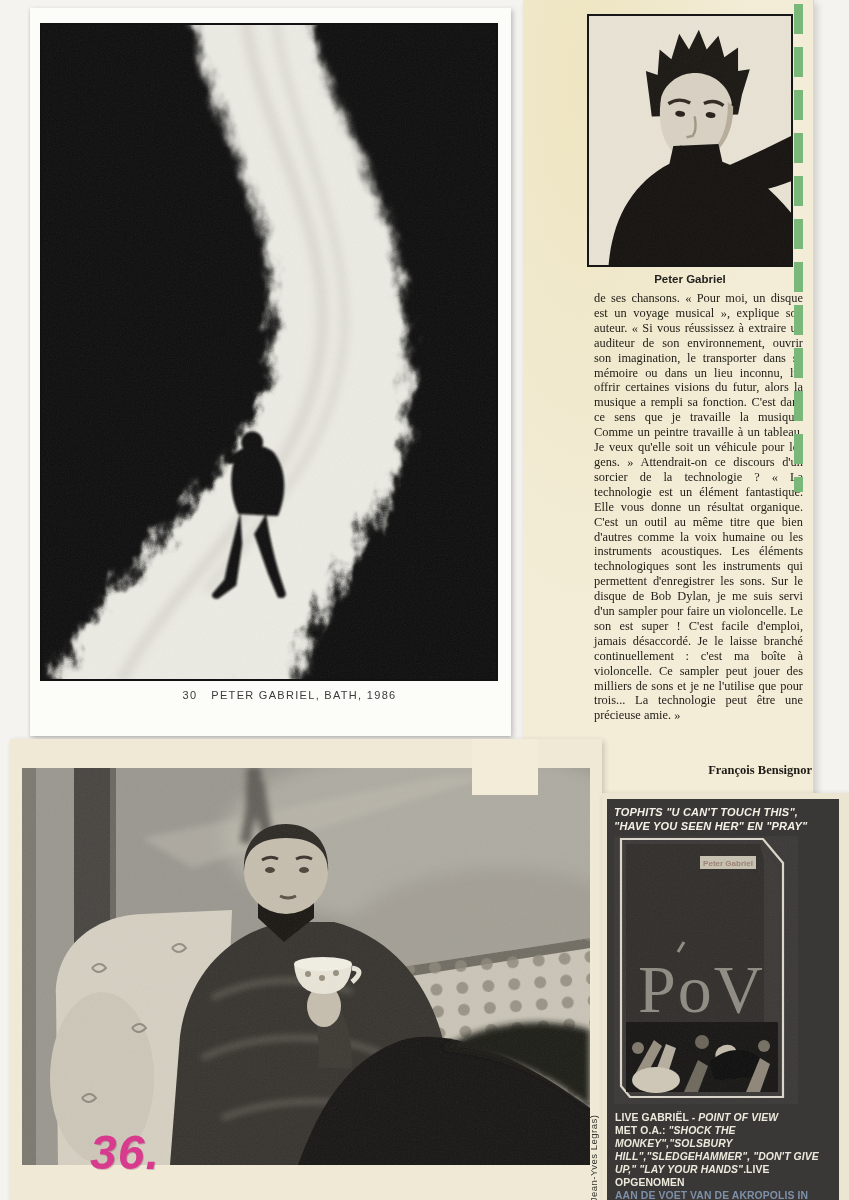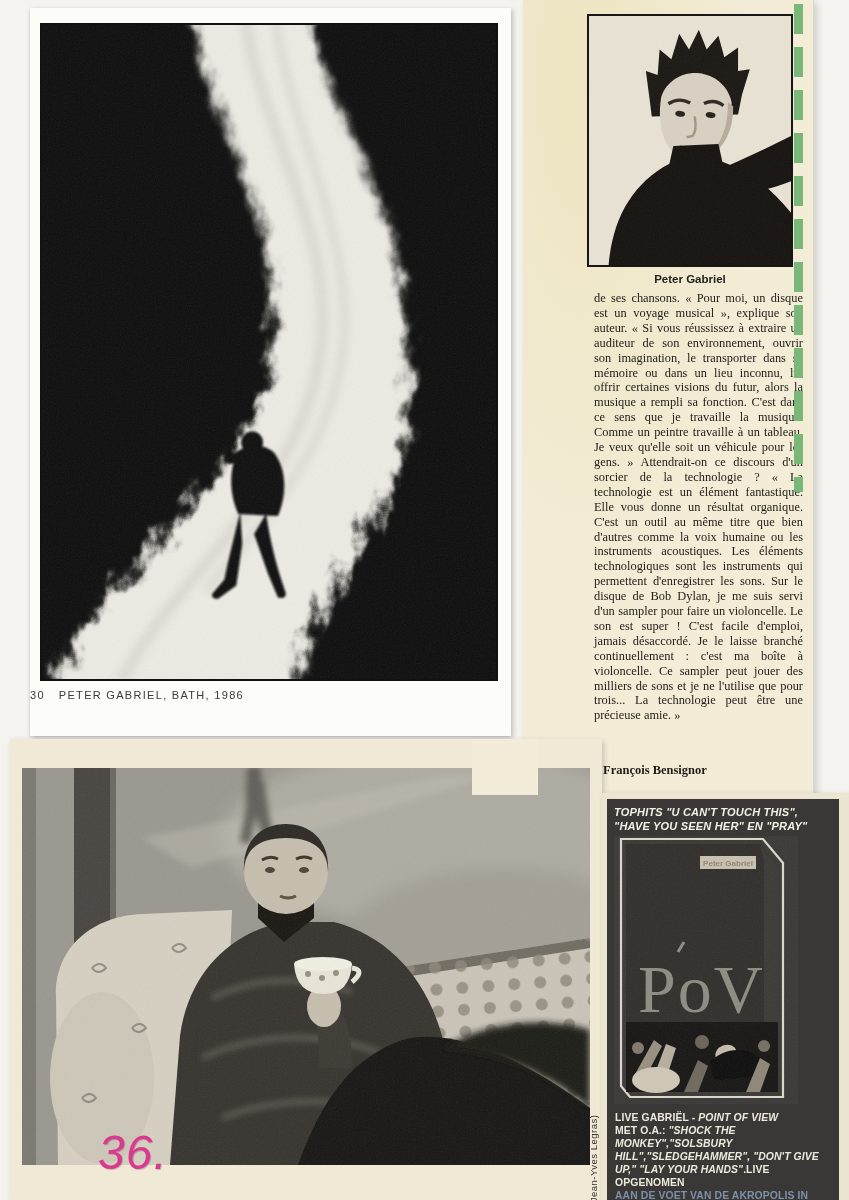--- a/index.html
+++ b/index.html
@@ -5,50 +5,50 @@
   html,body{margin:0;padding:0;background:#e8e7e3;}
   .page{position:relative;width:849px;height:1200px;background:#f4f3ef;overflow:hidden;
         font-family:"Liberation Sans",sans-serif;}
 
   
   .sheet-a{position:absolute;left:30px;top:8px;width:481px;height:728px;background:#fcfcf8;
            box-shadow:2px 2px 5px rgba(0,0,0,.22), -1px 1px 2px rgba(0,0,0,.08);}
   .photo-a{position:absolute;left:10px;top:15px;width:458px;height:658px;background:#0c0c0c;
            border:2px solid #121212;box-sizing:border-box;overflow:hidden;}
   .photo-a svg{display:block;width:100%;height:100%;}
-  .caption-a{position:absolute;left:0;right:0;top:681px;text-align:left;color:#3b3b3b;
-             font-size:11px;letter-spacing:1.3px;white-space:nowrap;}
+  .caption-a{position:absolute;left:0;right:0;top:681px;text-align:center;color:#3b3b3b;
+             font-size:11px;letter-spacing:1.3px;white-space:nowrap;padding-left:38px;}
   .caption-a .cap-num{margin-right:14px;}
 
   
   .clip-b{position:absolute;left:523px;top:0;width:290px;height:800px;background:#f3edd8;
           box-shadow:3px 3px 7px rgba(0,0,0,.16);border-right:1px solid #dcd8c9;}
   .clip-b::before{content:"";position:absolute;inset:0;
           background:radial-gradient(ellipse at 20% 10%, rgba(233,220,170,.5), transparent 55%);pointer-events:none;}
   .portrait{position:absolute;left:64px;top:14px;width:206px;height:253px;background:#e9e3d5;
             border:2px solid #171717;box-sizing:border-box;overflow:hidden;}
   .portrait svg{display:block;width:100%;height:100%;}
   .caption-b{position:absolute;left:64px;top:273px;width:206px;text-align:center;
              font-weight:bold;font-size:11.5px;color:#23221f;}
   .article-body{position:absolute;left:71px;top:291px;width:209px;
                 font-family:"Liberation Serif",serif;font-size:12.4px;line-height:14.9px;
                 text-align:justify;color:#24211b;}
-  .byline{position:absolute;left:80px;top:763px;width:209px;text-align:left;
+  .byline{position:absolute;left:80px;top:763px;width:209px;text-align:right;
           font-family:"Liberation Serif",serif;font-weight:bold;font-size:12.5px;color:#1e1c17;}
   .green-dash{position:absolute;left:794px;top:4px;width:9px;height:488px;z-index:6;
         background:repeating-linear-gradient(to bottom,#79b879 0 30px,rgba(0,0,0,0) 30px 43px);}
 
   
   .clip-c{position:absolute;left:10px;top:739px;width:592px;height:461px;background:#efe9d6;
           box-shadow:2px 2px 6px rgba(0,0,0,.18);}
   .photo-c{position:absolute;left:12px;top:29px;width:568px;height:397px;background:#8f8d86;overflow:hidden;}
   .photo-c svg{display:block;width:100%;height:100%;}
   .patch{position:absolute;left:462px;top:0px;width:66px;height:56px;background:#f2ecd9;z-index:3;}
-  .num36{position:absolute;left:88px;top:386px;z-index:4;color:#d83a8e;
-         font-size:48px;font-weight:400;font-style:italic;letter-spacing:1px;
+  .num36{position:absolute;left:80px;top:386px;z-index:4;color:#d83a8e;
+         font-size:48px;font-weight:700;font-style:italic;letter-spacing:1px;
          text-shadow:1px 1px 0 rgba(120,20,70,.25);}
   .credit-vert{position:absolute;left:588px;top:1010px;height:196px;width:17px;z-index:7;
          writing-mode:vertical-rl;transform:rotate(180deg);
          font-size:9.5px;color:#34322d;letter-spacing:.5px;white-space:nowrap;}
 
   
   .clip-d{position:absolute;left:602px;top:793px;width:247px;height:407px;background:#ebe5d2;
           box-shadow:2px 2px 6px rgba(0,0,0,.2);}
   .panel-d{position:absolute;left:5px;top:6px;width:232px;height:401px;background:#3a3836;}
   .tophits{padding:7px 5px 0 7px;color:#f3f0e6;font-weight:800;font-style:italic;

